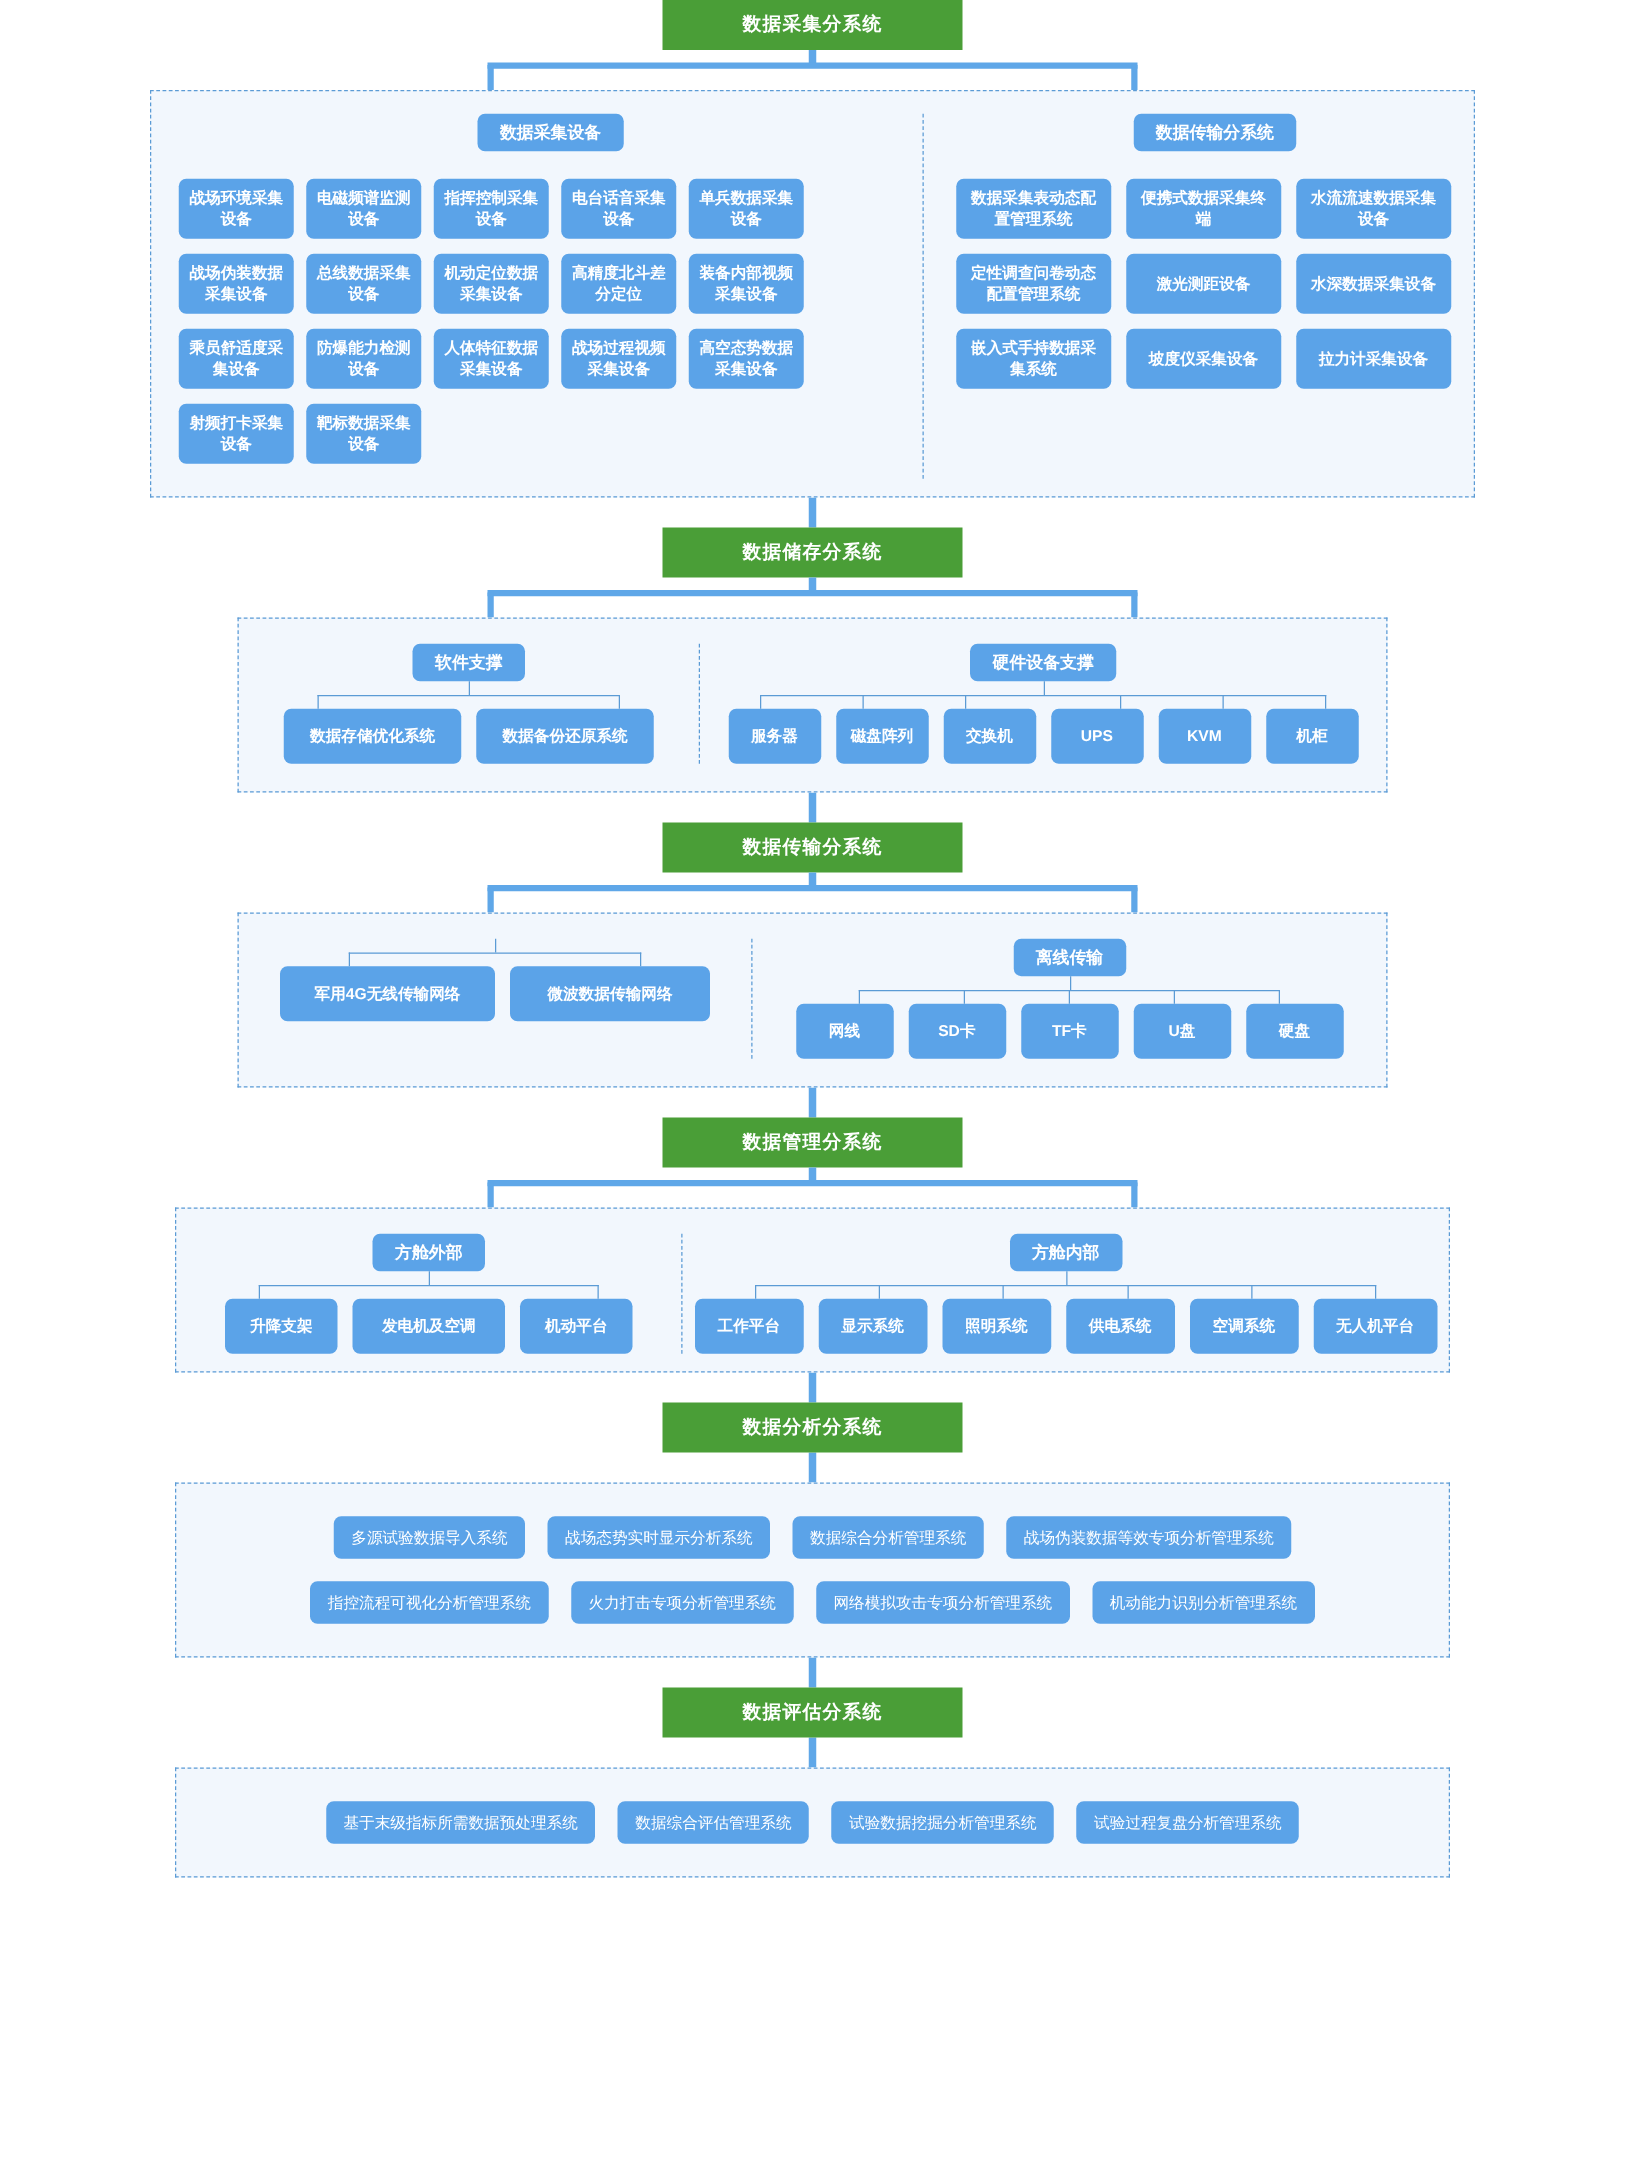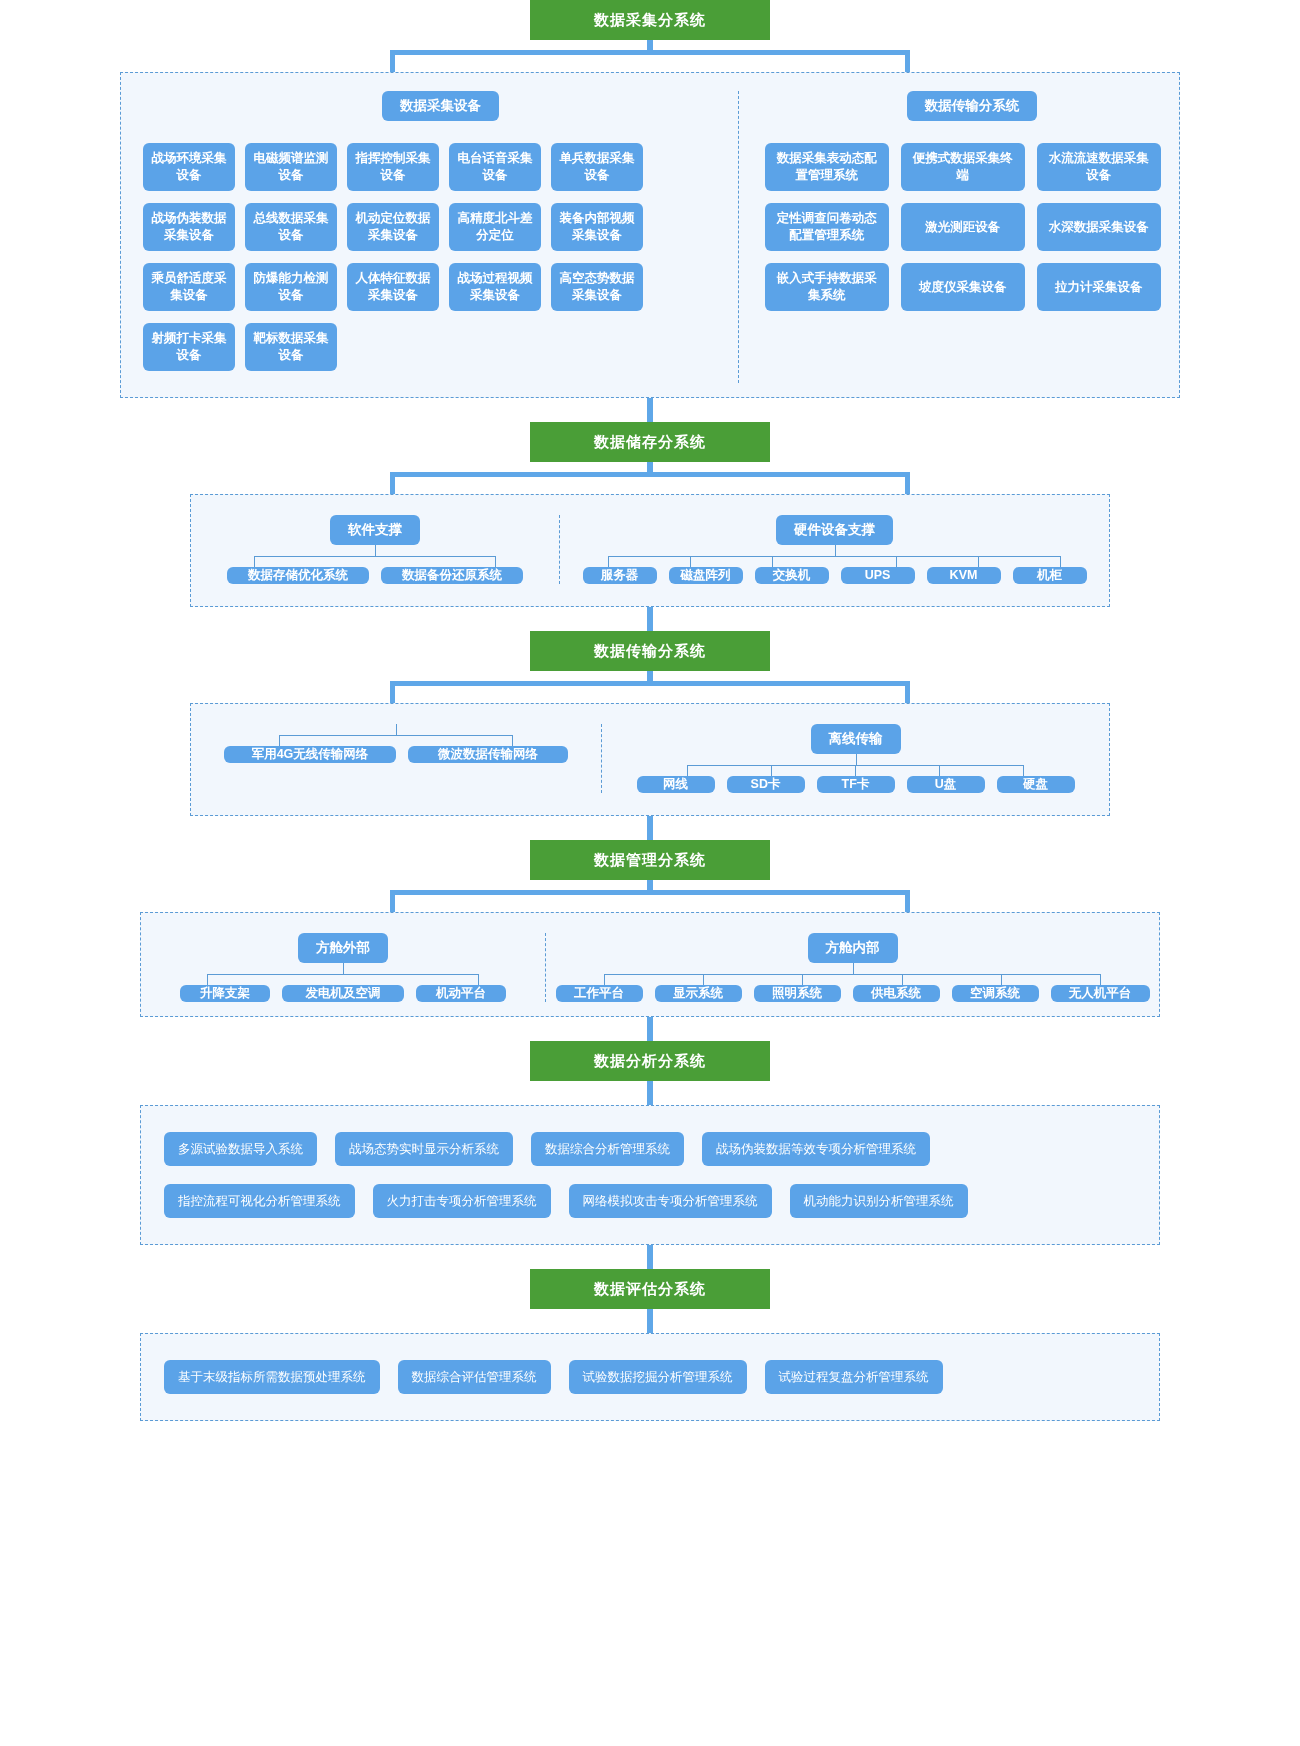--- a/index.html
+++ b/index.html
@@ -138,27 +138,27 @@
   .tree .tline {
     position: absolute;
     background: #5b9bd5;
   }
 
   .row-nodes {
     display: flex;
     justify-content: center;
   }
   .row-nodes .node {
-    height: 17px;
+    height: 44px;
     margin: 0 6px;
   }
 
   .wide-row {
     display: flex;
-    justify-content: flex-start;
+    justify-content: center;
     flex-wrap: wrap;
   }
   .wide-row .node {
     height: 34px;
     margin: 0 9px 18px 9px;
     padding: 0 14px;
     white-space: nowrap;
     font-size: 12.5px;
   }
 </style>

